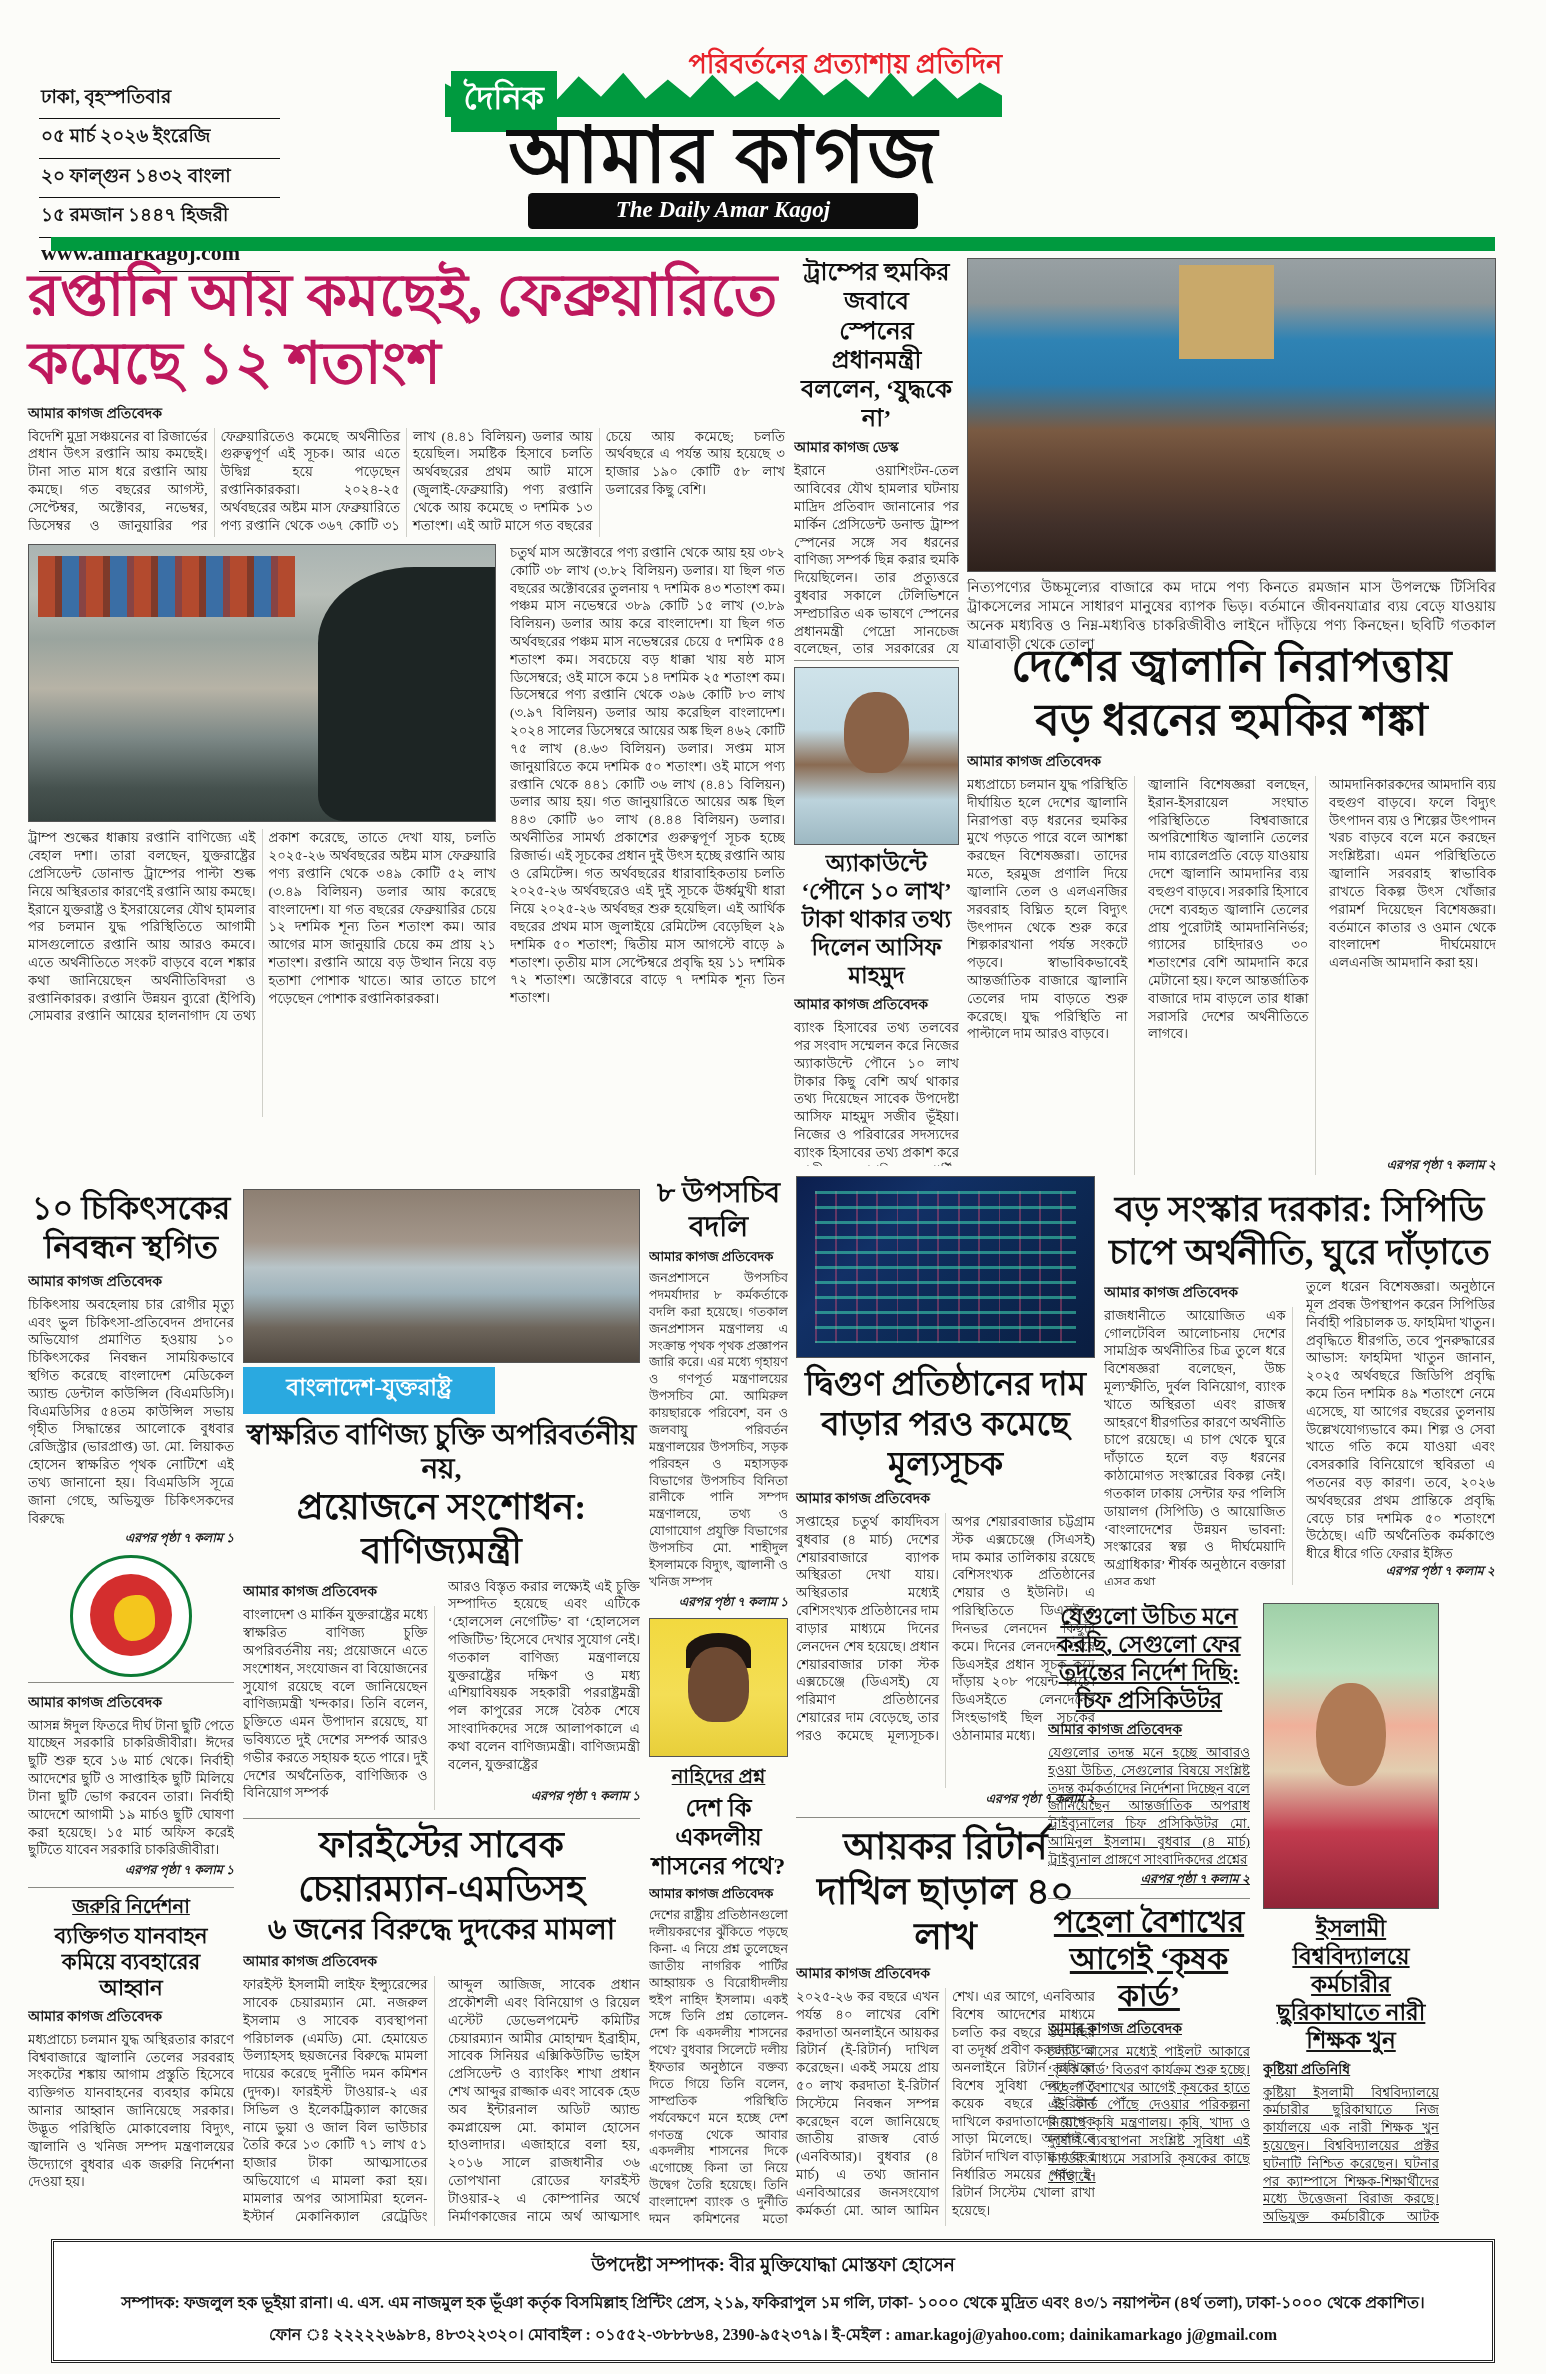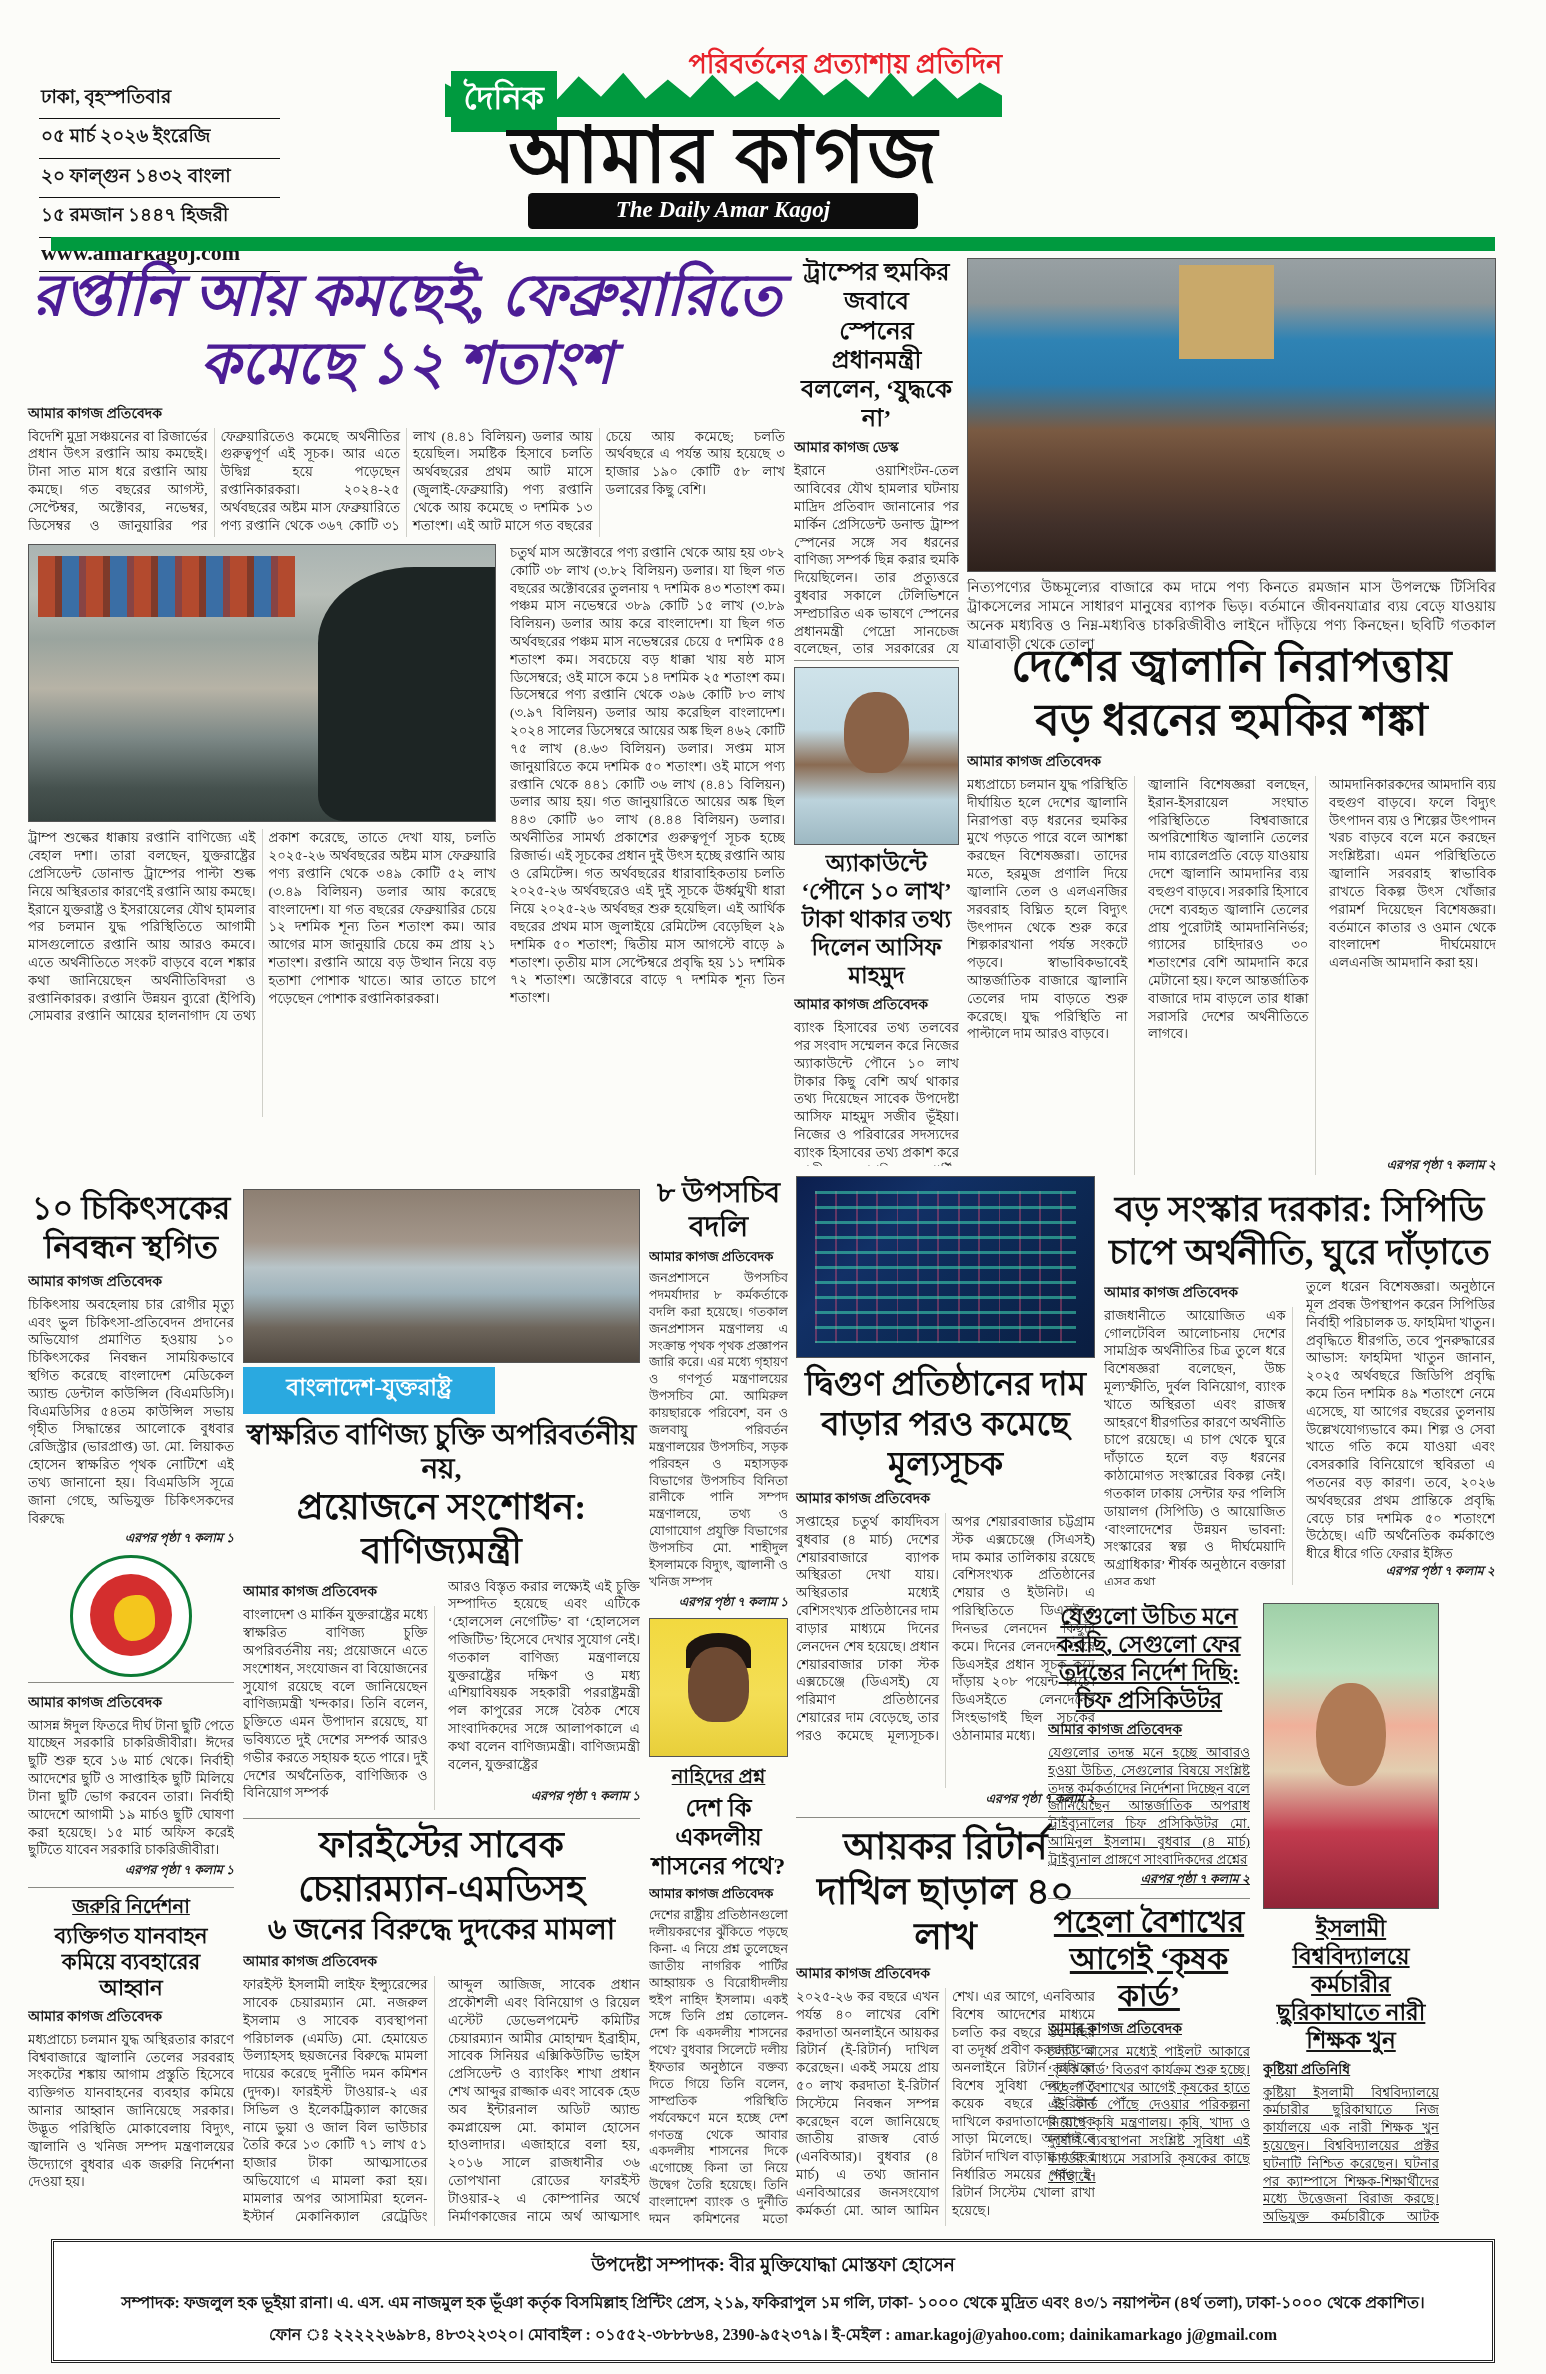--- a/index.html
+++ b/index.html
@@ -17,21 +17,21 @@
   .brand { position:absolute; left:445px; top:43px; width:557px; height:186px; }
   .tagline { position:absolute; right:0; top:0; color:#e8232b; font-weight:bold; font-size:27px; }
   .greenband { position:absolute; left:0; top:26px; width:557px; height:48px; background:#009a3f;
                clip-path:polygon(0 100%,0 30%,4% 55%,8% 10%,12% 60%,16% 20%,20% 65%,24% 15%,28% 58%,32% 8%,36% 62%,40% 22%,44% 60%,48% 12%,52% 58%,56% 25%,60% 65%,64% 10%,68% 55%,72% 20%,76% 60%,80% 8%,84% 58%,88% 18%,92% 62%,96% 28%,100% 55%,100% 100%); }
   .dailylab { position:absolute; left:5.6px; top:28px; background:#009a3f; color:#fff; font-weight:bold; font-size:32px; padding:1.9px 13px 5.6px; }
   .logobn { position:absolute; left:0; top:74px; width:557px; text-align:center; font-size:78px; font-weight:900; color:#0d0d0d; letter-spacing:1.9px; line-height:1; }
   .logoen { position:absolute; left:83px; top:150px; width:390px; background:#0d0d0d; color:#fff; text-align:center; font-style:italic; font-weight:bold; font-size:23px; padding:3.7px 0 6.5px; border-radius:4.6px; }
   .greenbar { position:absolute; left:51px; top:237px; width:1444px; height:14px; background:#009a3f; }
 
   
-  .headline-red { color:#4c1d95; font-weight:900; text-align:center; line-height:1.18;font-style:italic; }
+  .headline-red { color:#be185d; font-weight:900; line-height:1.18; }
   .hblack { color:#0f0f0f; font-weight:900; text-align:center; line-height:1.22; }
   .byline { font-weight:bold; font-size:14px; padding:2.8px 0 1.9px; }
   .body { font-size:13.3px; line-height:1.34; text-align:justify; }
   .more { display:block; text-align:right; font-style:italic; font-weight:bold; font-size:12.5px; padding-top:1.9px; }
   .caption { font-size:14.4px; line-height:1.33; text-align:justify; font-weight:500; }
   .twocol { column-count:2; column-gap:13px; column-rule:0.9px solid #cfcfc8; }
   .fourcol { column-count:4; column-gap:13px; column-rule:0.9px solid #cfcfc8; }
   .clip { overflow:hidden; }
   .rule-t { border-top:1.4px solid #8a8a84; }
 

